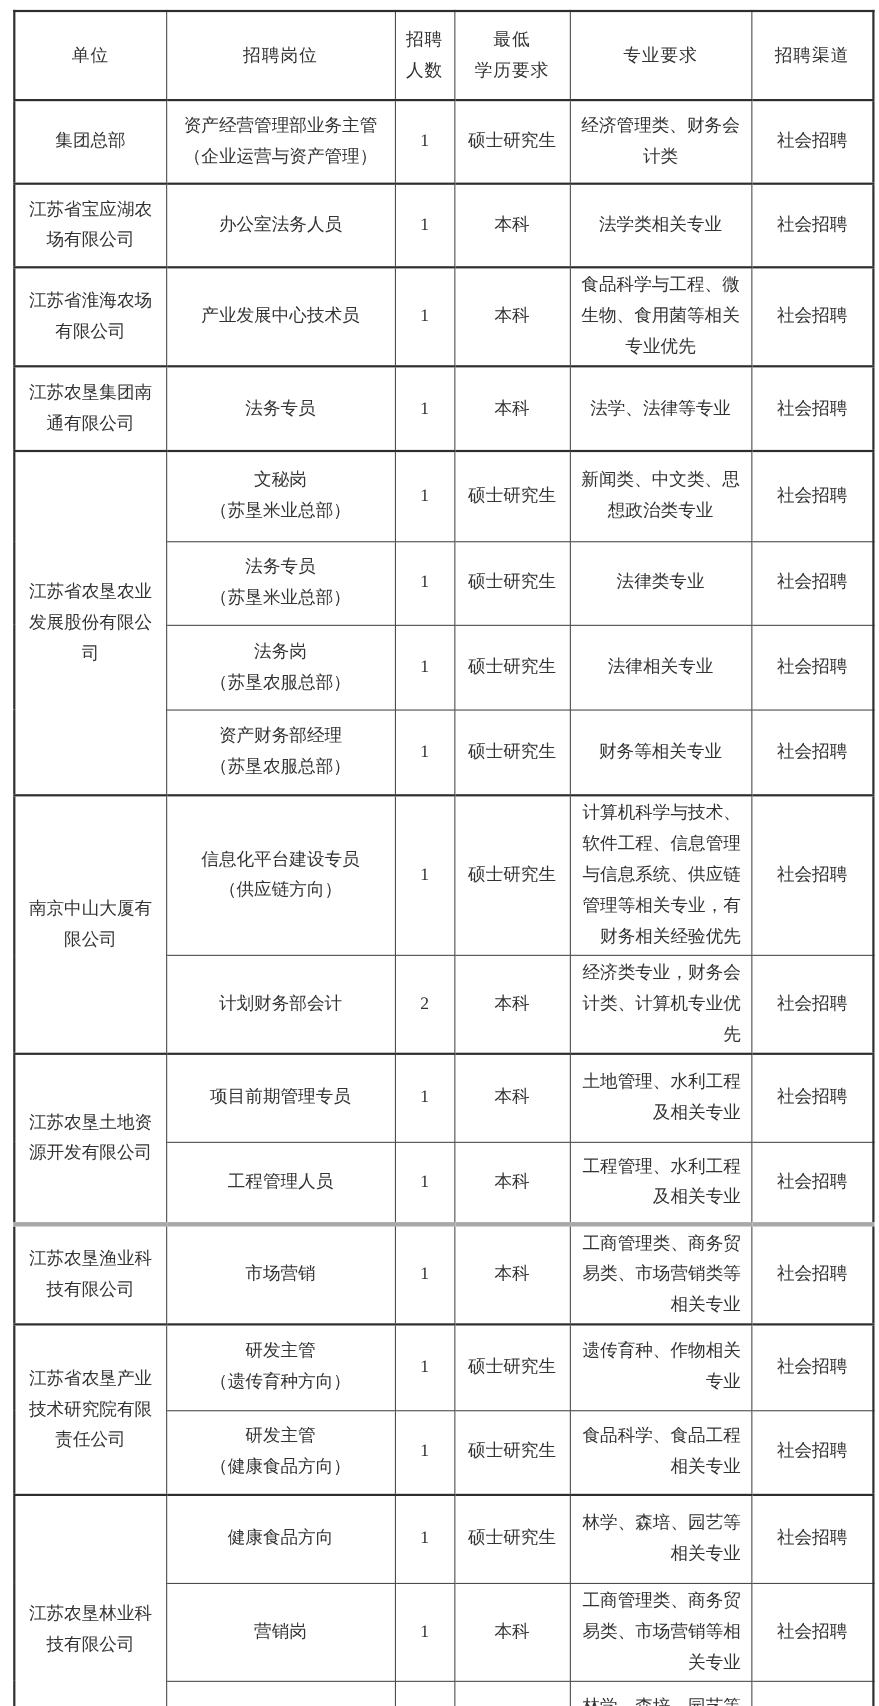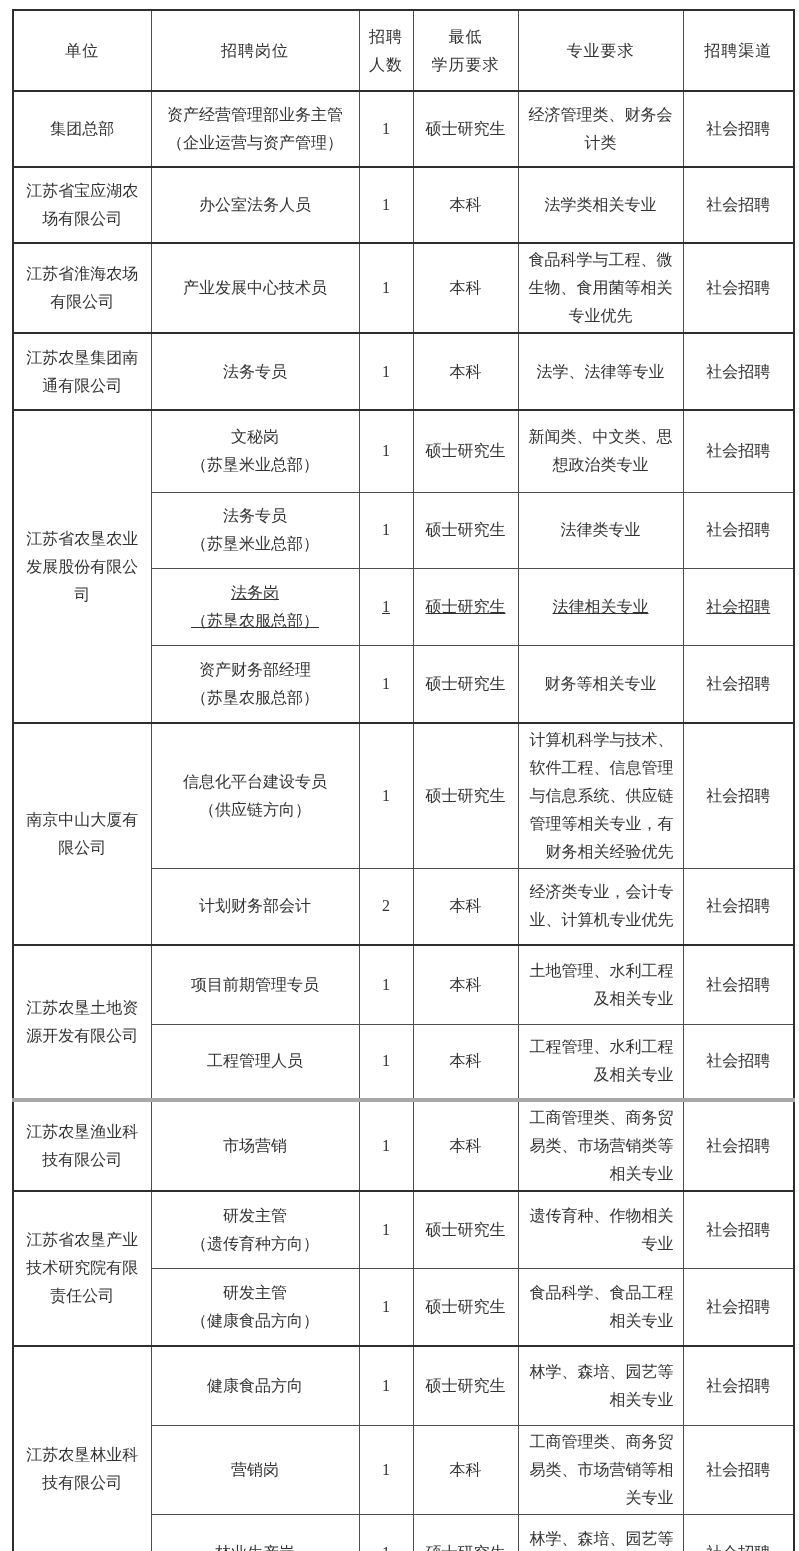--- a/index.html
+++ b/index.html
@@ -139,21 +139,21 @@
           <td class="channel">社会招聘</td>
         </tr>
         <tr style="height: 76px;">
           <td class="position">法务专员
 （苏垦米业总部）</td>
           <td class="count">1</td>
           <td class="education">硕士研究生</td>
           <td class="major">法律类专业</td>
           <td class="channel">社会招聘</td>
         </tr>
-        <tr style="height: 77px; text-decoration: underline;">
+        <tr style="height: 77px;">
           <td class="position">法务岗
 （苏垦农服总部）</td>
           <td class="count">1</td>
           <td class="education">硕士研究生</td>
           <td class="major">法律相关专业</td>
           <td class="channel">社会招聘</td>
         </tr>
         <tr style="height: 78px;">
           <td class="position">资产财务部经理
 （苏垦农服总部）</td>
@@ -168,21 +168,21 @@
 （供应链方向）</td>
           <td class="count">1</td>
           <td class="education">硕士研究生</td>
           <td class="major left">计算机科学与技术、软件工程、信息管理与信息系统、供应链管理等相关专业，有财务相关经验优先</td>
           <td class="channel">社会招聘</td>
         </tr>
         <tr style="height: 76px;">
           <td class="position">计划财务部会计</td>
           <td class="count">2</td>
           <td class="education">本科</td>
-          <td class="major left">经济类专业，会计专业、计算机专业优先</td>
+          <td class="major left">经济类专业，财务会计类、计算机专业优先</td>
           <td class="channel">社会招聘</td>
         </tr>
         <tr class="group-start" style="height: 80px;">
           <td class="unit" rowspan="2">江苏农垦土地资源开发有限公司</td>
           <td class="position">项目前期管理专员</td>
           <td class="count">1</td>
           <td class="education">本科</td>
           <td class="major left">土地管理、水利工程及相关专业</td>
           <td class="channel">社会招聘</td>
         </tr>

